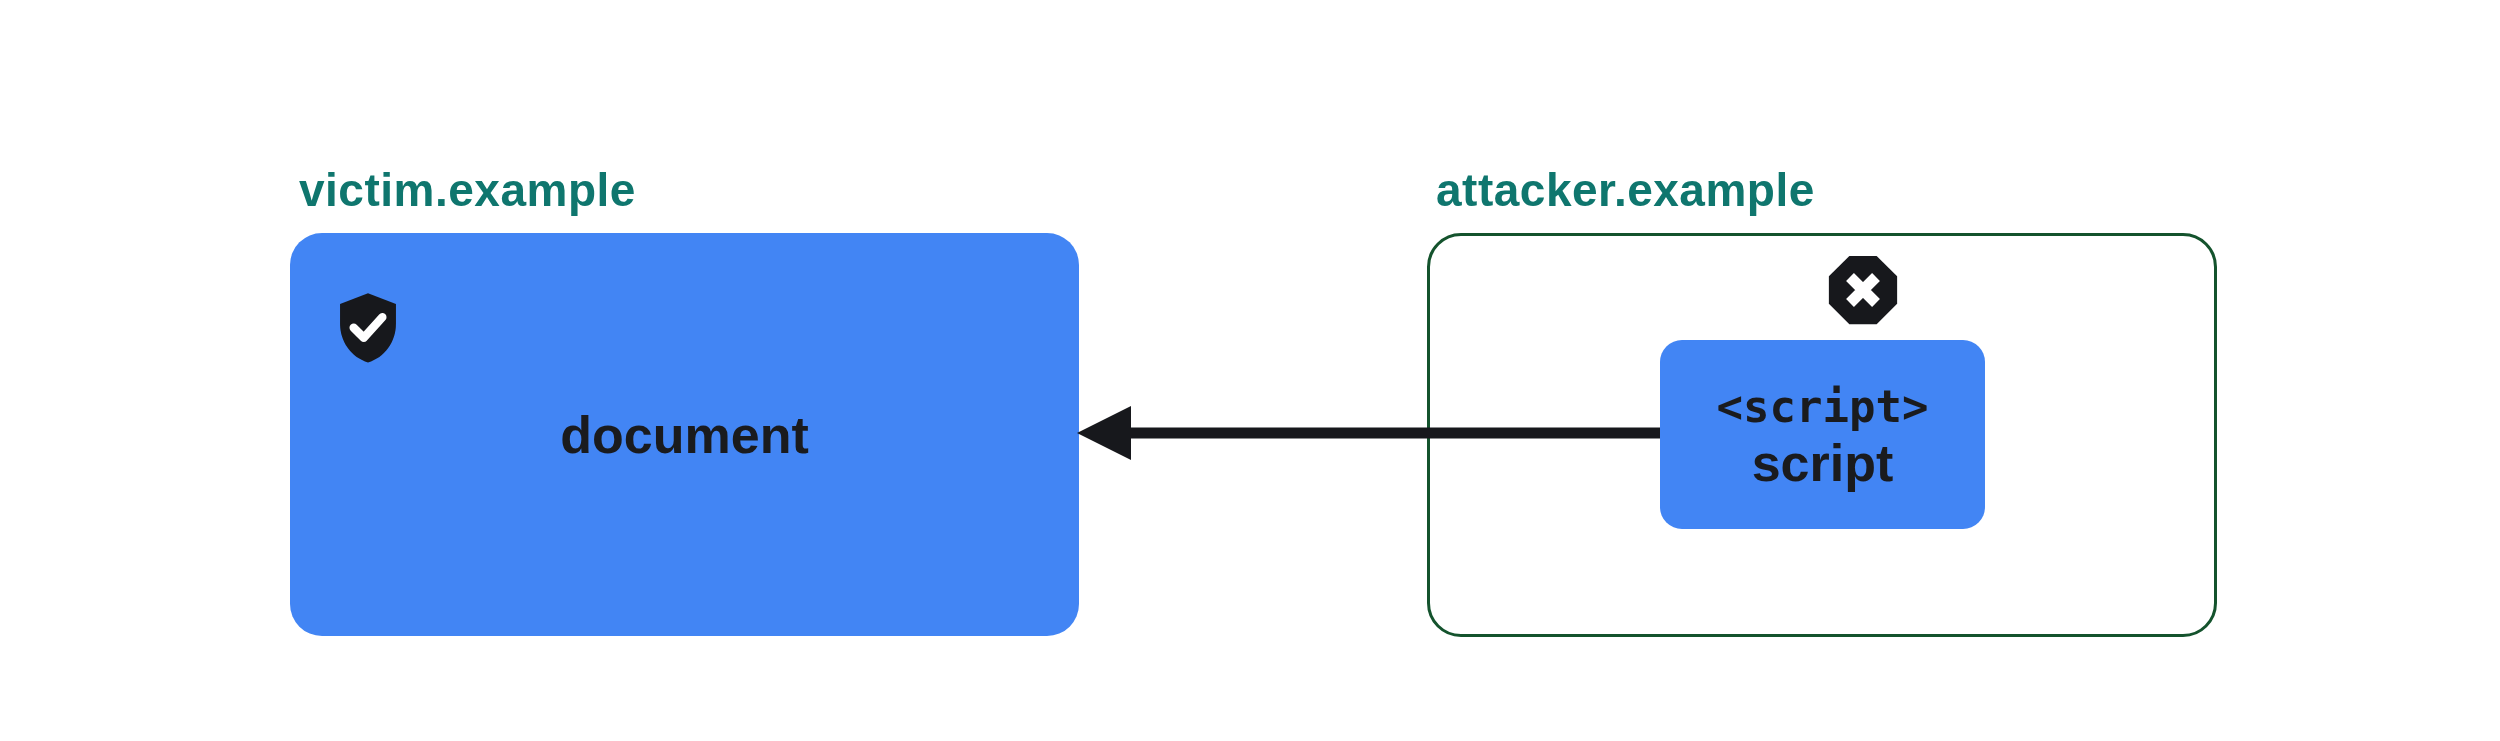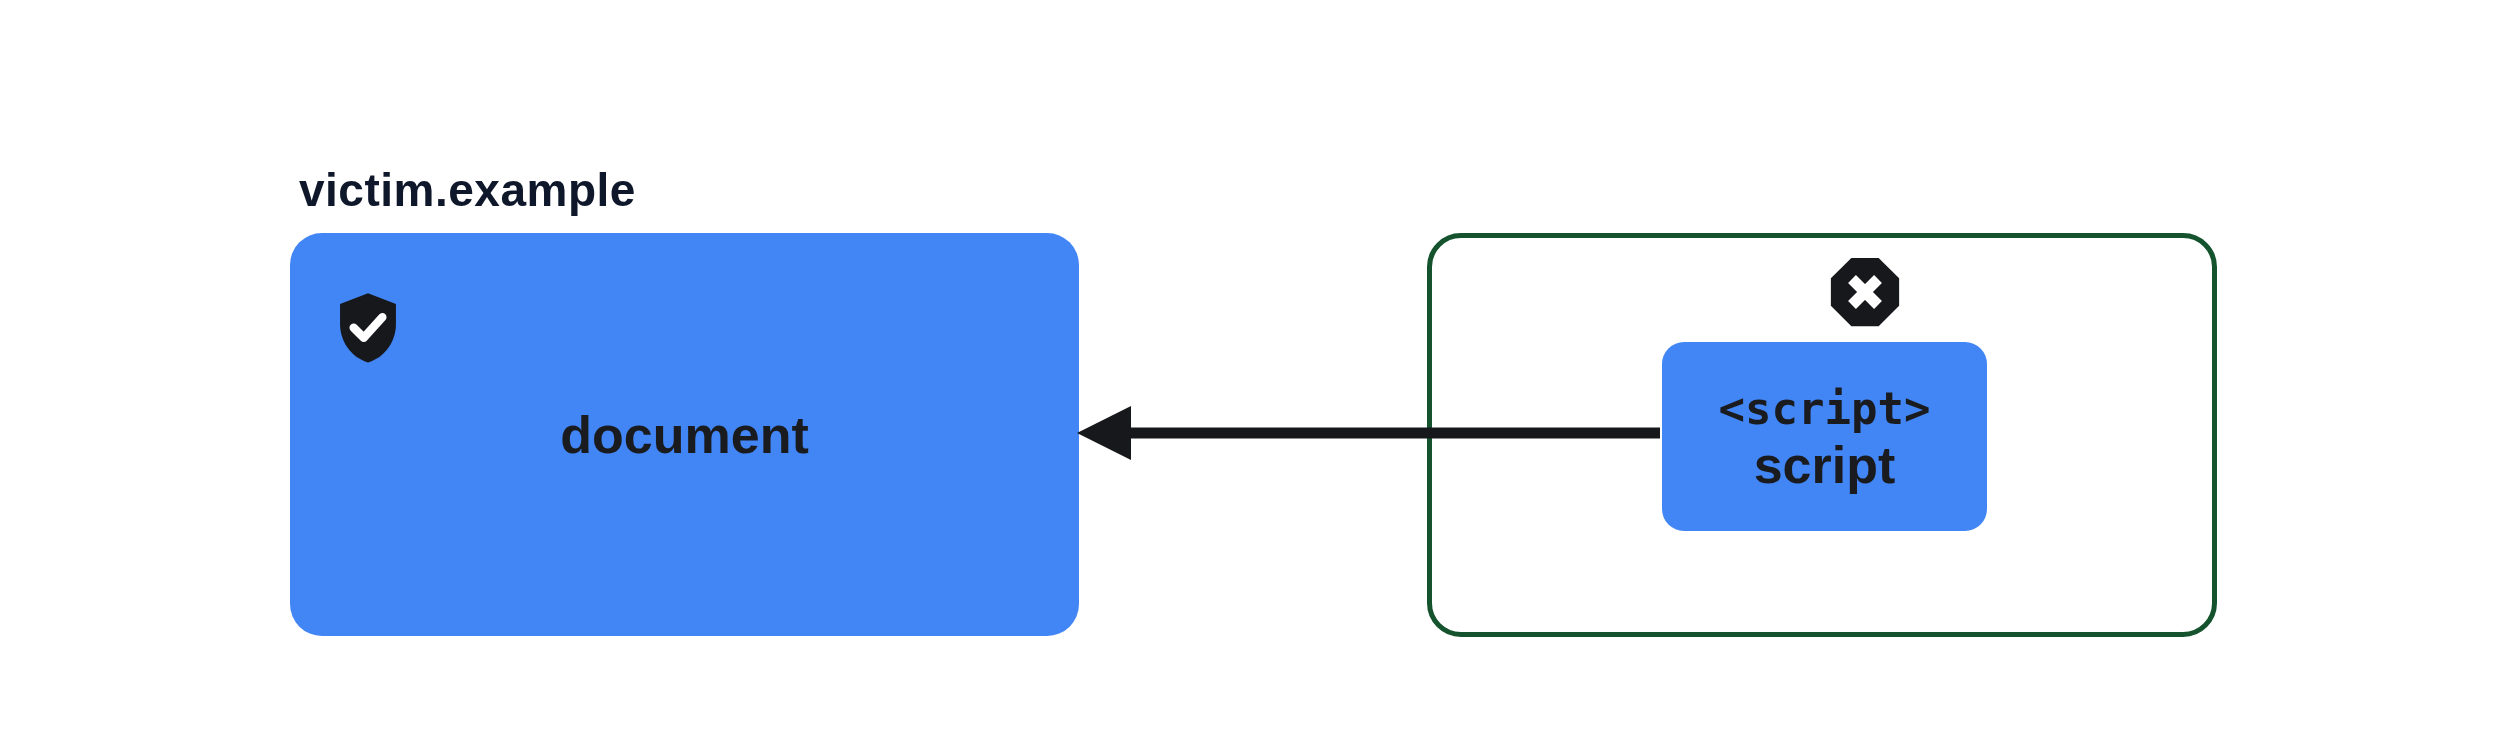--- a/index.html
+++ b/index.html
@@ -10,39 +10,39 @@
     background: #ffffff;
     overflow: hidden;
     font-family: "Liberation Sans", sans-serif;
     color: #1a1b1e;
   }
   .origin-label {
     position: absolute;
     font-size: 46px;
     font-weight: 700;
     letter-spacing: 0.5px;
-    color: #0f172a;
+    color: #0f766e;
     white-space: nowrap;
   }
   .victim-label { left: 299px; top: 163px; }
   .attacker-label { left: 1436px; top: 163px; }
 
   .victim-box {
     position: absolute;
     left: 290px; top: 233px;
     width: 789px; height: 403px;
     background: #4285F4;
     border-radius: 32px;
   }
   .attacker-box {
     position: absolute;
     left: 1427px; top: 233px;
     width: 790px; height: 404px;
     background: #ffffff;
-    border: 5px solid #14532d;
+    border: 3px solid #14532d;
     border-radius: 34px;
     box-sizing: border-box;
   }
   .script-box {
     position: absolute;
     left: 230px; top: 104px;
     width: 325px; height: 189px;
     background: #4285F4;
     border-radius: 22px;
     display: flex;
@@ -101,20 +101,21 @@
   <div class="victim-box">
     <svg class="shield-icon" viewBox="0 0 24 24" aria-hidden="true">
       <path d="M12 1.6 L20.6 4.9 V11 C20.6 16.6 17.1 21.4 12 22.9 C6.9 21.4 3.4 16.6 3.4 11 V4.9 Z" fill="#17181c"></path>
       <path d="M7.6 12.2 L10.7 15.3 L16.4 9.0" fill="none" stroke="#ffffff" stroke-width="2.6" stroke-linecap="round" stroke-linejoin="round"></path>
     </svg>
     <div class="center-text">
       <div class="line-sans">document</div>
     </div>
   </div>
 
+  <div class="origin-label attacker-label">attacker.example</div>
 
   <div class="attacker-box">
     <svg class="octagon-icon" viewBox="0 0 24 24" aria-hidden="true">
       <polygon points="7.8,1.5 16.2,1.5 22.5,7.8 22.5,16.2 16.2,22.5 7.8,22.5 1.5,16.2 1.5,7.8" fill="#17181c"></polygon>
       <path d="M8 8 L16 16 M16 8 L8 16" stroke="#ffffff" stroke-width="3.4" stroke-linecap="butt"></path>
     </svg>
     <div class="script-box">
       <div class="line-mono">&lt;script&gt;</div>
       <div class="line-sans">script</div>
     </div>

